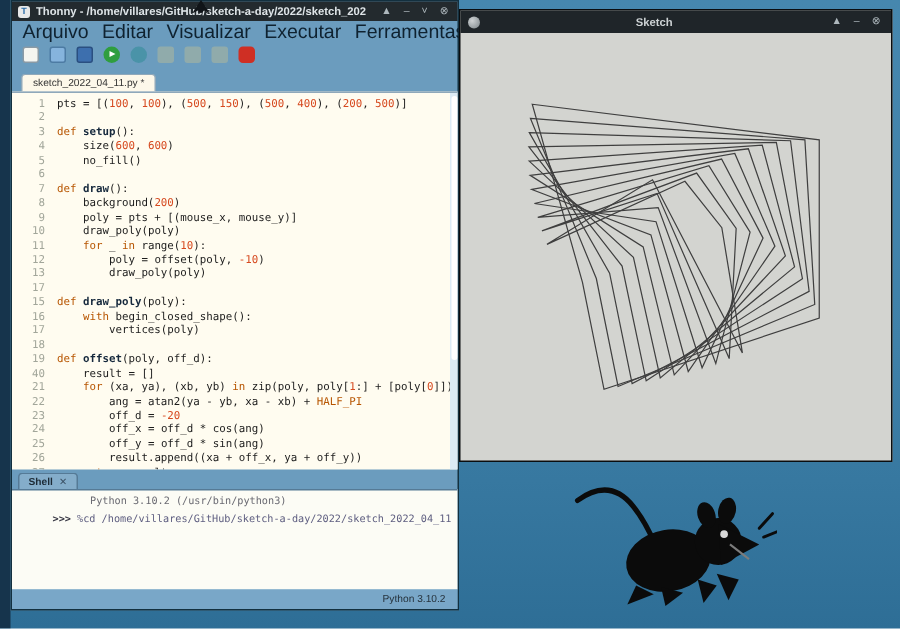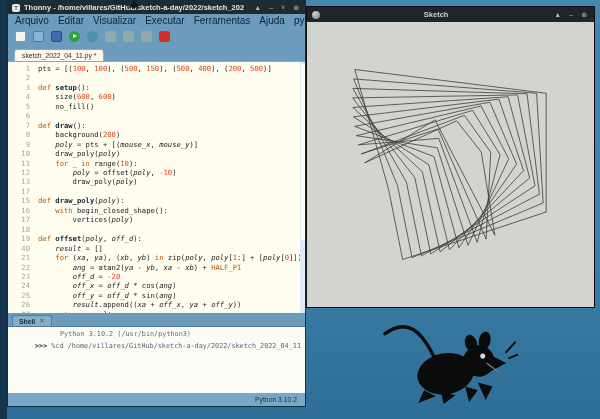--- a/index.html
+++ b/index.html
@@ -13,21 +13,21 @@
     background:#6b9cbe;border:1px solid #13303f;box-sizing:border-box;
     display:flex;flex-direction:column;}
   .titlebar{height:13px;background:#232a2e;display:flex;align-items:center;
     padding:0 4px;gap:4px;flex:0 0 auto;}
   .titlebar .app-icon{width:8px;height:8px;background:#e8e8e8;border-radius:2px;
     color:#2b6ca8;font-size:6px;font-weight:bold;line-height:8px;text-align:center;flex:0 0 auto;}
   .titlebar .title-text{flex:1;color:#dfe5e8;font-size:7.5px;font-weight:bold;
     white-space:nowrap;overflow:hidden;}
   .winbtn{color:#aeb8bd;font-size:7px;line-height:13px;padding:0 2px;flex:0 0 auto;}
   #menubar{height:13px;display:flex;align-items:center;gap:9px;padding:0 7px;flex:0 0 auto;}
-  #menubar span{font-size:10px;color:#0f2230;}
+  #menubar span{font-size:13px;color:#0f2230;}
   #toolbar{height:18px;display:flex;align-items:center;gap:7px;padding:0 7px;flex:0 0 auto;}
   .tbi{width:11px;height:11px;flex:0 0 auto;box-sizing:border-box;border-radius:2px;}
   .tb-new-file{background:#f5f5f0;border:1px solid #8a9aa5;}
   .tb-open-folder{background:#86b4dd;border:1px solid #4d7ba3;}
   .tb-save{background:#3d6fae;border:1px solid #2a4f80;}
   .tb-run{background:#2f9e3f;border-radius:50%;position:relative;}
   .tb-run::after{content:"";position:absolute;left:4px;top:3px;border-left:4px solid #fff;
     border-top:2.5px solid transparent;border-bottom:2.5px solid transparent;}
   .tb-debug{background:#4a93a8;border-radius:50%;}
   .tb-step-over,.tb-step-into,.tb-resume{background:#d8c98a;opacity:.35;border-radius:2px;}
@@ -37,21 +37,21 @@
     border-radius:3px 3px 0 0;padding:2px 7px 2px 7px;font-size:6.8px;color:#333;}
   #editor-wrap{flex:1 1 auto;display:flex;background:#fffcf0;overflow:hidden;position:relative;
     border-top:1px solid #8fa8ba;}
   #gutter{width:22px;flex:0 0 auto;text-align:right;padding:2px 4px 0 0;
     color:#a2a69a;font:7.2px/9.45px "DejaVu Sans Mono",monospace;}
   #code{flex:1;padding:2px 0 0 4px;font:7.2px/9.45px "DejaVu Sans Mono",monospace;
     color:#1c1c1c;white-space:pre;overflow:hidden;}
   .kw{color:#b75501;}
   .num{color:#d6491f;}
   .fn{font-weight:bold;color:#15283c;margin-top:16px;}
-  .var{font-style:italic;}
+  .var{}
   #editor-scrollbar{position:absolute;right:0;top:0;width:5px;height:100%;background:#dcebf5;}
   #editor-scrollbar .thumb{position:absolute;top:2px;left:0.5px;width:4px;height:70%;
     background:#ffffff;border-radius:2px;}
   #shell-tabstrip{height:13px;display:flex;align-items:flex-end;padding-left:4px;flex:0 0 auto;}
   #shell-tab{background:#84adca;border:1px solid #557a96;border-bottom:none;
     border-radius:3px 3px 0 0;padding:1px 6px;font-size:6.8px;font-weight:bold;color:#1d2b36;
     display:flex;gap:4px;align-items:center;}
   #shell-tab .close-x{font-weight:normal;color:#3c5266;font-size:6.5px;}
   #shell-body{height:60px;flex:0 0 auto;background:#fcfcf5;border-top:1px solid #557a96;
     padding:3px 4px;font:6.8px/8.6px "DejaVu Sans Mono",monospace;color:#5e5e80;overflow:hidden;}

